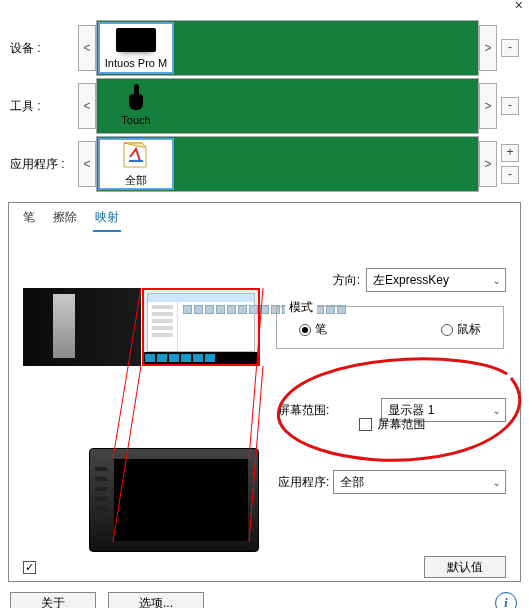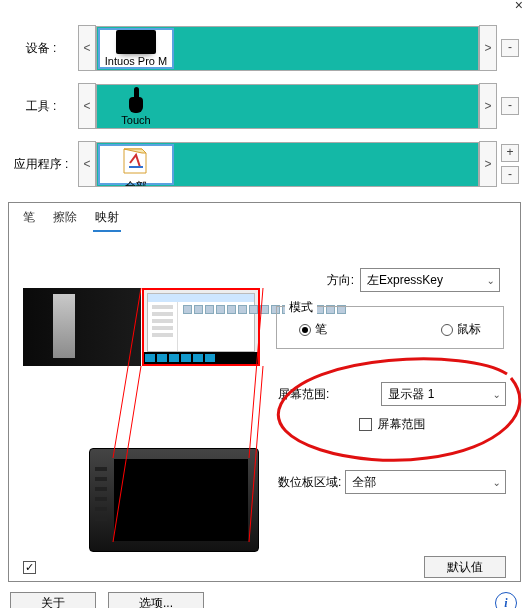--- a/index.html
+++ b/index.html
@@ -13,27 +13,27 @@
     overflow: hidden;
   }
   .titlebar {
     height: 16px; display:flex; align-items:flex-start; padding:0 6px;
   }
   .titlebar .spacer { flex:1; }
   .titlebar .x { font-size:14px; line-height:10px; color:#333;}
   .titlebar .sq { width:10px;height:10px; border:1px solid #888; margin:0 14px 0 14px;}
   .top-area { padding: 4px 10px 8px 10px; }
   .row { display:flex; align-items:center; height:56px; margin-bottom:2px;}
-  .row-label { width:68px; text-align:center; padding-right:6px;}
+  .row-label { width:68px; text-align:left; padding-right:6px;}
   .pager-btn {
     width:18px; height:46px; border:1px solid #aaa; background:#f7f7f7;
     display:flex; align-items:center; justify-content:center; color:#555;
   }
   .strip {
-    flex:1; height:45px; border:1px solid #aaa; background:#14b8a6;
+    flex:1; height:56px; border:1px solid #aaa; background:#15803d;
     display:flex; align-items:stretch; overflow:hidden;
   }
   .tile {
     width:76px; border:1px solid transparent; margin:1px;
     display:flex; flex-direction:column; align-items:center; justify-content:flex-start;
     padding-top:0px;
   }
   .tile.selected { border:2px solid #5aa2e0; background:#fff; }
   .tile .ico { width:52px; height:32px; display:flex; align-items:center; justify-content:center;}
   .tile .lbl { font-size:11px; text-align:center; margin-top:1px;}
@@ -56,24 +56,24 @@
   
   .panel {
     margin: 0 8px 6px 8px;
     height: 380px;
     border:1px solid #888;
     position:relative;
     background:#fff;
   }
   .tabs { display:flex; gap:14px; padding:4px 12px 0 12px;}
   .tab { padding:2px 2px 4px 2px; color:#333; }
-  .tab.active { border-bottom:2px solid #2a7fcf; color:#000000;}
+  .tab.active { border-bottom:2px solid #2a7fcf; color:#0369a1;}
   .tab-body { padding: 10px 14px 8px 14px; position:relative; height: calc(100% - 24px);}
 
-  .orient-row{ position:absolute; right:20px; top:36px; display:flex; align-items:center;}
+  .orient-row{ position:absolute; right:14px; top:36px; display:flex; align-items:center;}
   .orient-row label{ margin-right:6px;}
   .combo{
     width:140px; height:24px; border:1px solid #888; background:#fff;
     display:flex; align-items:center; padding:0 6px; position:relative;
   }
   .combo .chev{ position:absolute; right:4px; font-size:10px; color:#555;}
 
   .mapping { position:absolute; left:14px; top:56px; width:254px;}
   .monitor { width:118px; height:78px; background:#000; display:inline-block; }
   .mon1 { background:linear-gradient(90deg,#0a0a0a,#1a1a1a); position:relative;}
@@ -100,21 +100,21 @@
     position:absolute; right:14px; top:74px; width:228px;
     border:1px solid #aaa; padding:14px 10px 10px 10px;
   }
   .mode-group legend{ position:absolute; top:-8px; left:8px; background:#fff; padding:0 4px; font-size:12px;}
   .mode-group .opts{display:flex; justify-content:space-between; padding:0 12px;}
   .radio{display:flex; align-items:center; gap:4px;}
   .radio .dot{width:12px;height:12px;border:1px solid #555;border-radius:50%;display:flex;align-items:center;justify-content:center;}
   .radio .dot.filled::after{content:"";width:6px;height:6px;background:#000;border-radius:50%;}
 
   .field-row{ position:absolute; right:14px; width:228px; display:flex; align-items:center;}
-  .scr-row{ top:150px; }
+  .scr-row{ top:166px; }
   .ratio-row{ top:184px; justify-content:center;}
   .tab-area-row{ top:238px; }
   .chk{width:13px;height:13px;border:1px solid #555;margin-right:6px;display:inline-flex;align-items:center;justify-content:center;}
   .chk.on::after{content:"✓";font-size:11px;line-height:11px;}
 
   .red-ellipse{position:absolute; pointer-events:none;}
   .red-ellipse svg{overflow:visible;}
 
   .panel-footer{position:absolute; left:14px; right:14px; bottom:8px; display:flex; align-items:center;}
   .panel-footer .spacer{flex:1;}
@@ -279,21 +279,21 @@
         <span class="chev">⌄</span>
       </div>
     </div>
 
     <div class="field-row ratio-row">
       <span class="chk"></span>
       <span>屏幕范围</span>
     </div>
 
     <div class="field-row tab-area-row">
-      <span style="margin-right:4px;">数位板区域:</span>
+      <span style="margin-right:4px;">应用程序:</span>
       <div class="combo" style="flex:1;">
         <span>全部</span>
         <span class="chev">⌄</span>
       </div>
     </div>
 
     <div class="red-ellipse" style="left:258px; top:122px; width:266px; height:114px;">
       <svg width="266" height="114">
         <path d="M 240 20 C 200 -6, 40 0, 14 50 C -6 90, 90 114, 160 104 C 230 96, 272 58, 244 24" fill="none" stroke="#e01010" stroke-width="3"></path>
       </svg>

